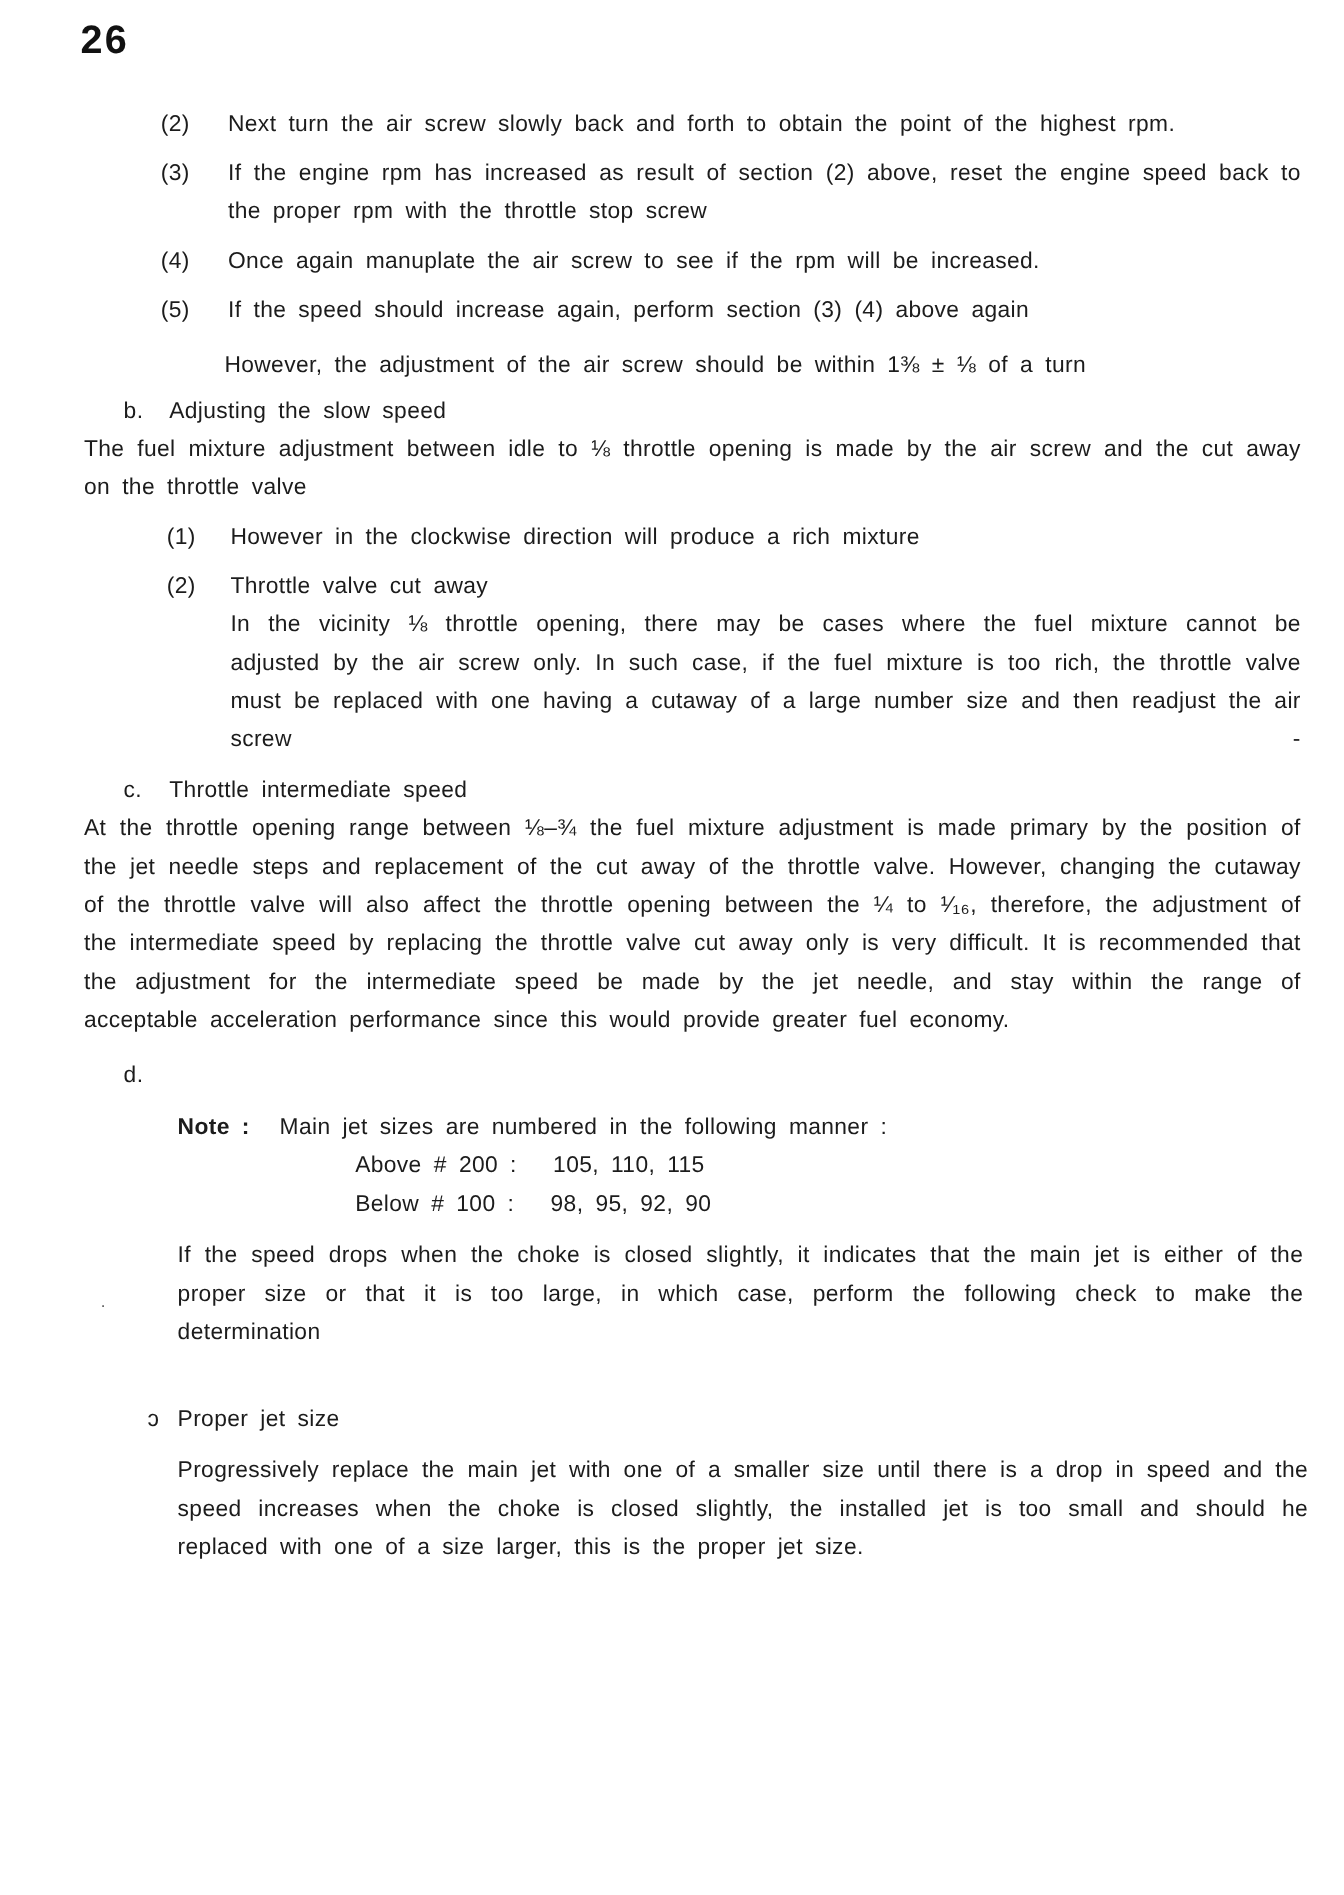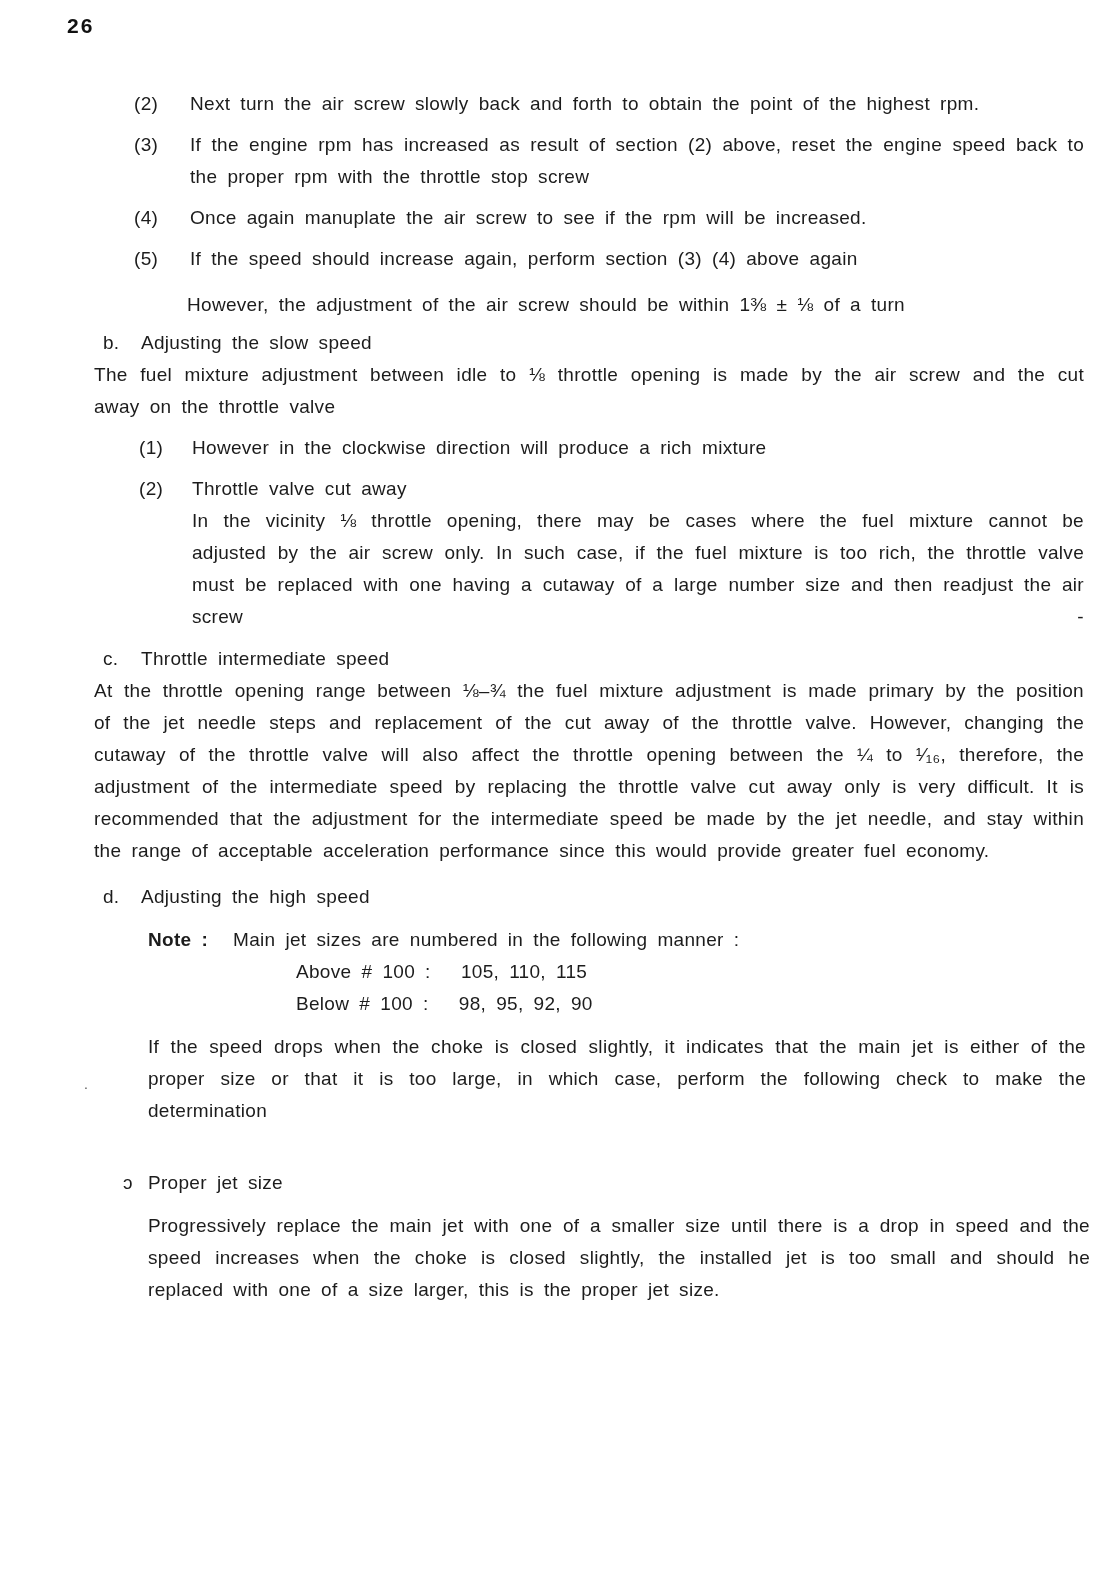--- a/index.html
+++ b/index.html
@@ -6,34 +6,34 @@
   body{
     width:1120px;height:1579px;
     background:#ffffff;
     font-family:"Liberation Sans","DejaVu Sans",sans-serif;
     color:#1c1c1c;
     position:relative;
     -webkit-font-smoothing:antialiased;
   }
   .page-number{
     position:absolute;left:67px;top:14px;
-    font-size:21px;font-weight:bold;letter-spacing:2px;color:#111;
+    font-size:33px;font-weight:bold;letter-spacing:2px;color:#111;
   }
   .content{
     position:absolute;top:88px;left:0;width:1120px;
     font-size:19px;line-height:32px;
     letter-spacing:0.3px;word-spacing:4.5px;
   }
   .a-item{display:flex;margin:0 36px 9px 134px;}
   .a-item .marker{flex:0 0 56px;}
   .a-item .txt{flex:1;text-align:justify;}
   .however{margin:14px 34px 0 187px;}
   .sec-head{display:flex;margin-left:103px;}
   .sec-head .marker{flex:0 0 38px;}
-  .sec-body{margin:0 36px 0 94px;text-align:justify;}
+  .sec-body{margin:0 36px 0 70px;text-align:justify;}
   .sub-item{display:flex;margin:9px 36px 0 139px;}
   .sub-item .marker{flex:0 0 53px;}
   .sub-item .wrap{flex:1;}
   .sub-item .body{text-align:justify;}
   .d-para{margin:11px 34px 0 148px;text-align:justify;}
   .note-row{display:flex;margin:11px 34px 0 148px;}
   .note-label{font-weight:bold;flex:0 0 85px;white-space:nowrap;}
   .note-line{margin-left:296px;}
   .e-head{display:flex;margin:40px 34px 0 123px;}
   .e-head .marker{flex:0 0 25px;}
@@ -91,29 +91,28 @@
   </div>
 
   <div class="sec-head mt10">
     <span class="marker">c.</span>
     <span>Throttle intermediate speed</span>
   </div>
   <div class="sec-body">At the throttle opening range between ⅛–¾ the fuel mixture adjustment is made primary by the position of the jet needle steps and replacement of the cut away of the throttle valve.  However, changing the cutaway of the throttle valve will also affect the throttle opening between the ¼ to ¹⁄₁₆, therefore, the adjustment of the intermediate speed by replacing the throttle valve cut away only is very difficult. It is recommended that the adjustment for the intermediate speed be made by the jet needle, and stay within the range of acceptable acceleration performance since this would provide greater fuel economy.</div>
 
   <div class="sec-head mt14">
     <span class="marker">d.</span>
-    <span>Adjusting the high speed</span>
   </div>
 
   <div class="note-row">
     <span class="note-label">Note :</span>
     <span>Main jet sizes are numbered in the following manner :</span>
   </div>
   <div class="note-line">
-    <span>Above # 100 :</span>&nbsp;&nbsp;
+    <span>Above # 200 :</span>&nbsp;&nbsp;
     <span>105, 110, 115</span>
   </div>
   <div class="note-line">
     <span>Below # 100 :</span>&nbsp;&nbsp;
     <span>98, 95, 92, 90</span>
   </div>
 
   <div class="d-para">If the speed drops when the choke is closed slightly, it indicates that the main jet is either of the proper size or that it is too large, in which case, perform the following check to make the determination</div>
 
   <div class="e-head">

